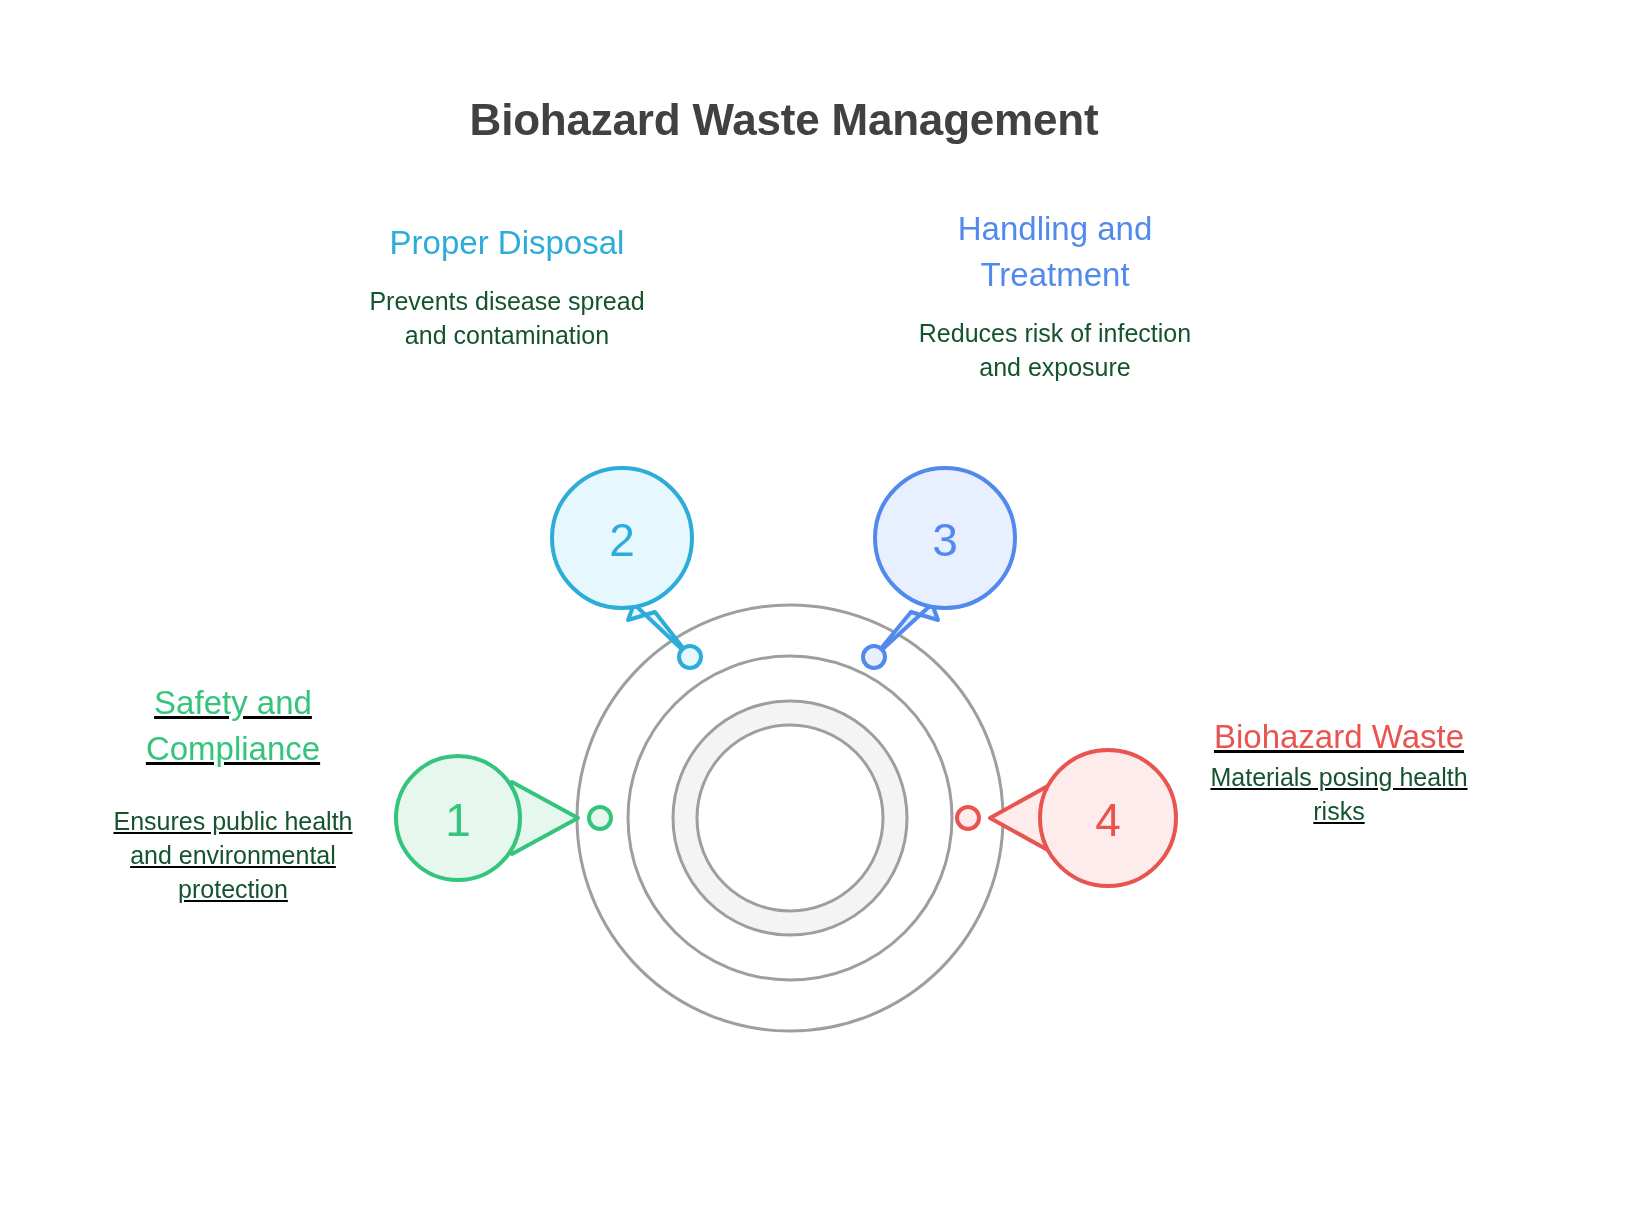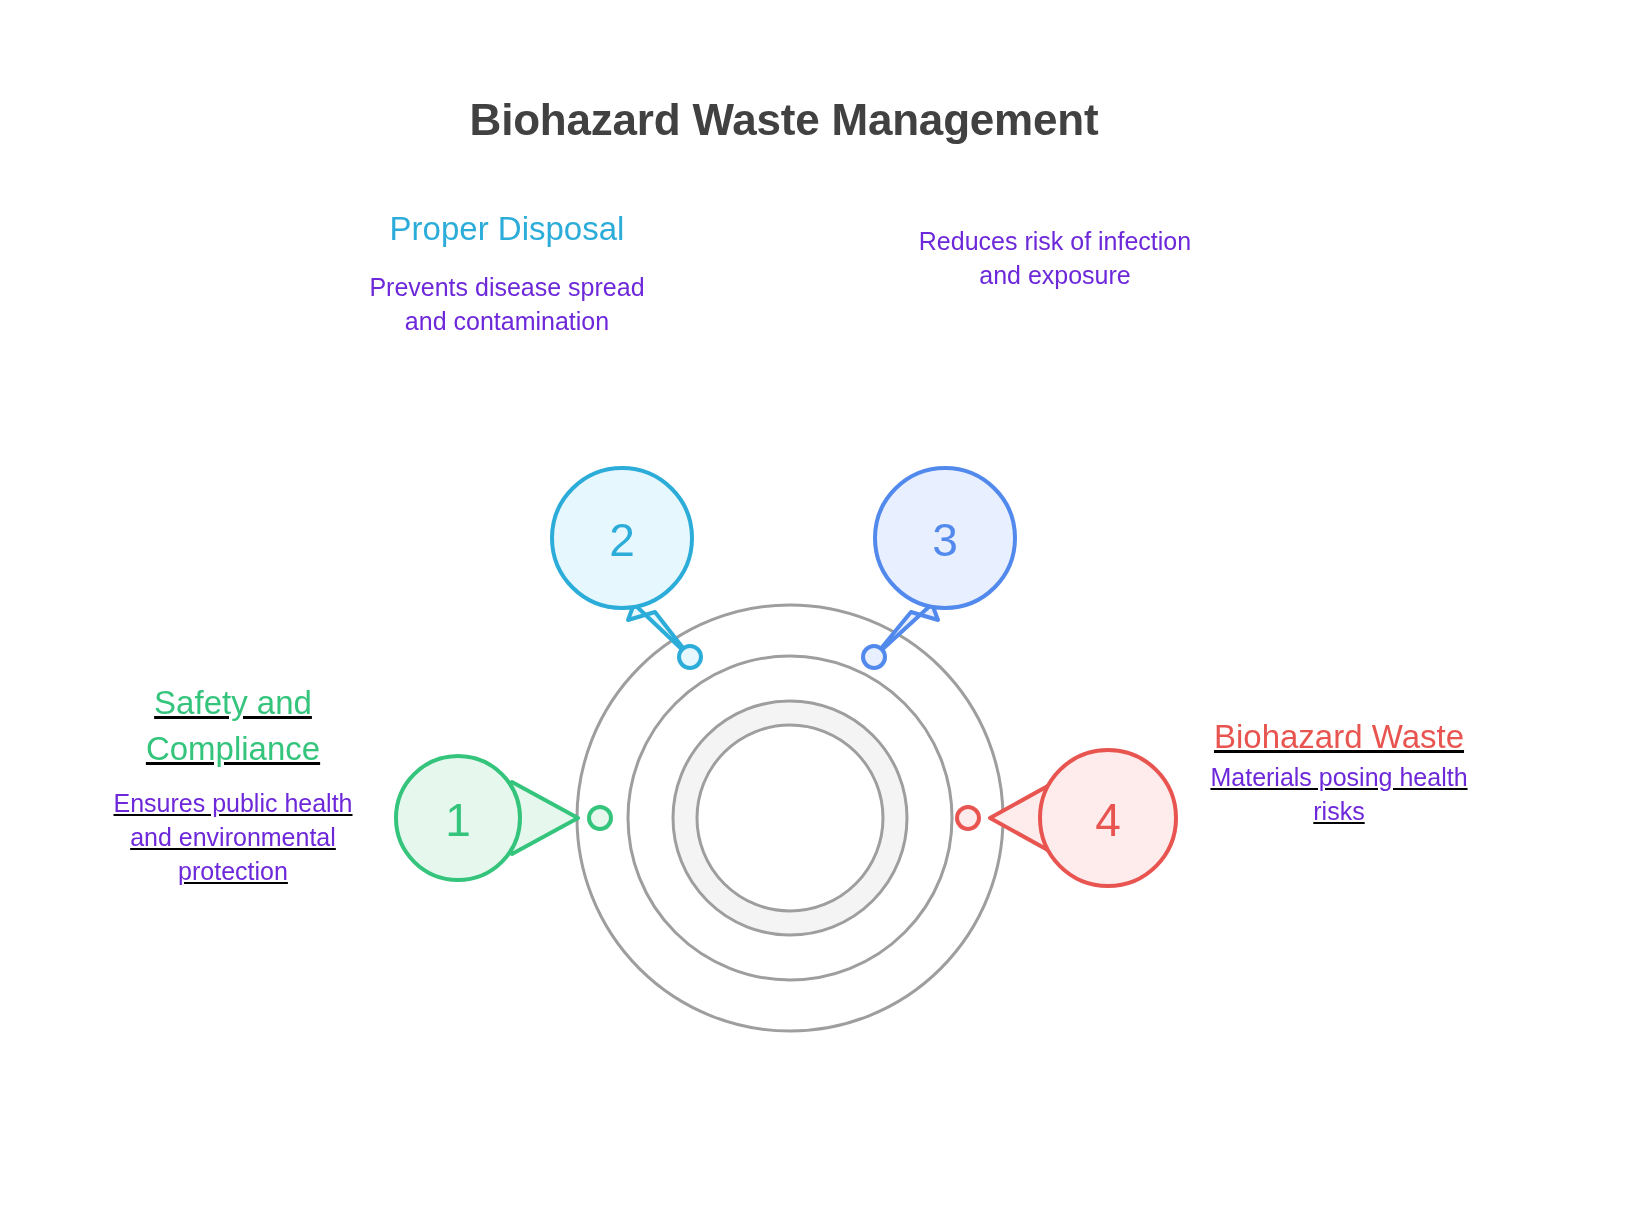--- a/index.html
+++ b/index.html
@@ -42,30 +42,30 @@
     text-align: center;
   }
   .label-heading {
     font-size: 33px;
     line-height: 46px;
     font-weight: normal;
   }
   .label-desc {
     font-size: 25px;
     line-height: 34px;
-    color: #6d28d9;
+    color: #14532d;
     margin-top: 18px;
   }
 
-  .block-proper   { left: 356px; top: 206px; width: 302px; }
+  .block-proper   { left: 356px; top: 220px; width: 302px; }
   .block-handling { left: 904px; top: 206px; width: 302px; }
   .block-safety   { left: 110px; top: 680px; width: 246px; text-decoration: underline; }
   .block-biohaz   { left: 1206px; top: 714px; width: 266px; text-decoration: underline; }
 
-  .block-safety .label-desc { margin-top: 14px; }
+  .block-safety .label-desc { margin-top: 32px; }
   .block-biohaz .label-desc { margin-top: 0; }
 
   
   #diagram {
     position: absolute;
     left: 0;
     top: 0;
     width: 1632px;
     height: 1212px;
   }
@@ -83,20 +83,21 @@
 <div id="stage">
 
   <div class="title">Biohazard Waste Management</div>
 
   <div class="label-block block-proper">
     <div class="label-heading" style="color:#2cadd9">Proper Disposal</div>
     <div class="label-desc">Prevents disease spread and contamination</div>
   </div>
 
   <div class="label-block block-handling">
+    <div class="label-heading" style="color:#5189ed">Handling and Treatment</div>
     <div class="label-desc">Reduces risk of infection and exposure</div>
   </div>
 
   <div class="label-block block-safety">
     <div class="label-heading" style="color:#34c47c">Safety and Compliance</div>
     <div class="label-desc">Ensures public health and environmental protection</div>
   </div>
 
   <div class="label-block block-biohaz">
     <div class="label-heading" style="color:#e85550">Biohazard Waste</div>

